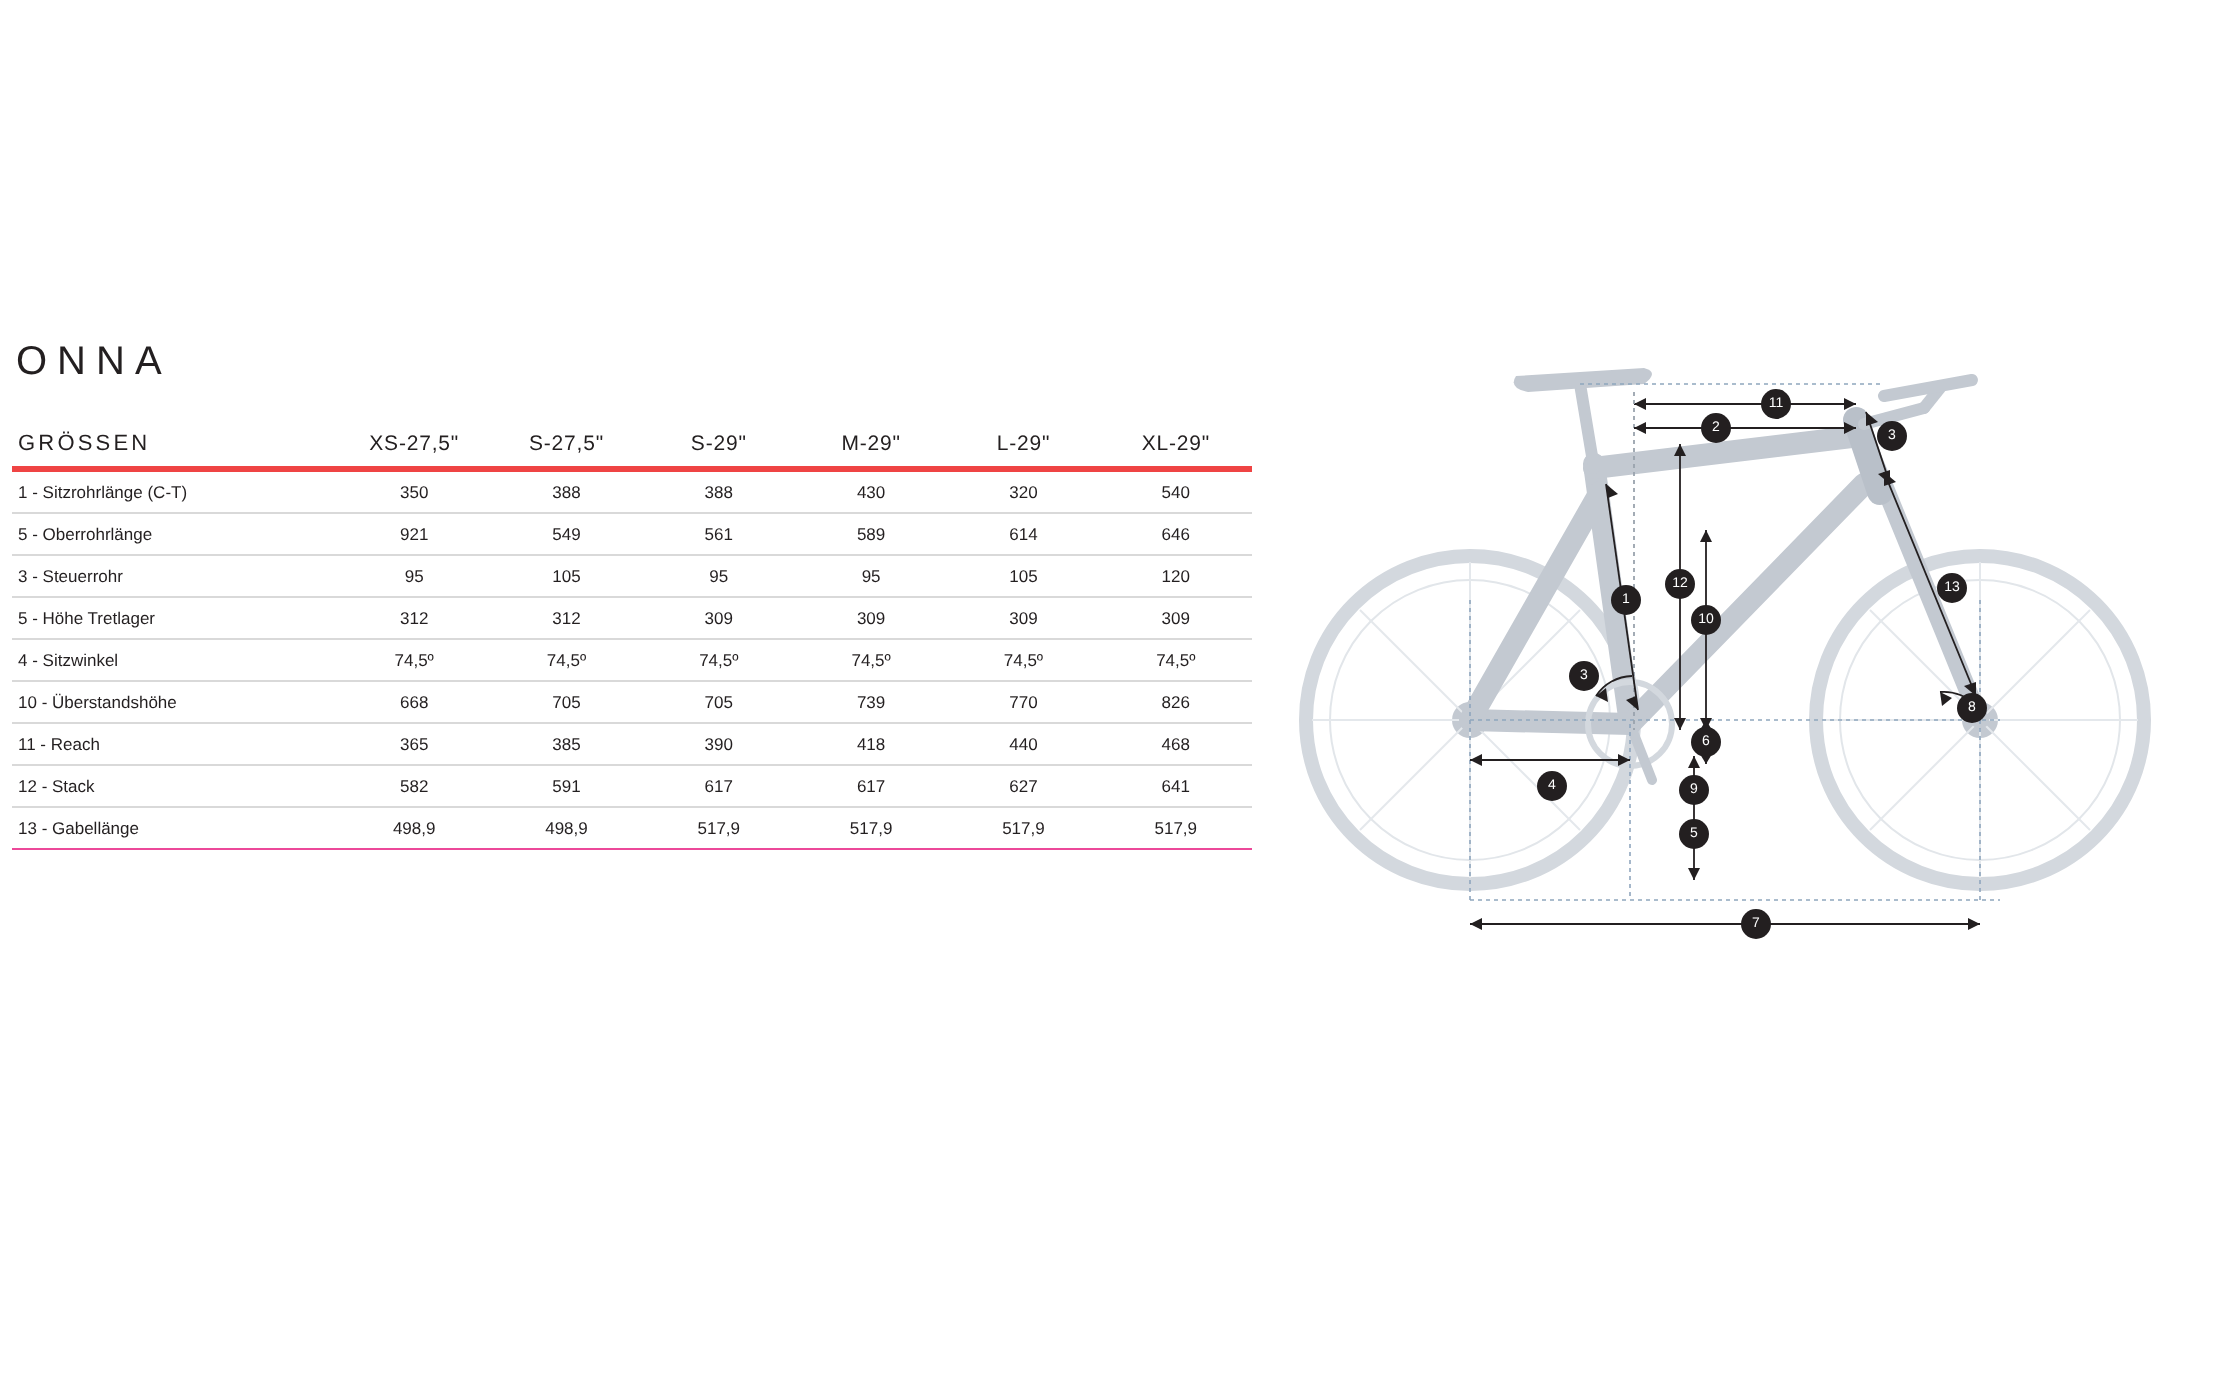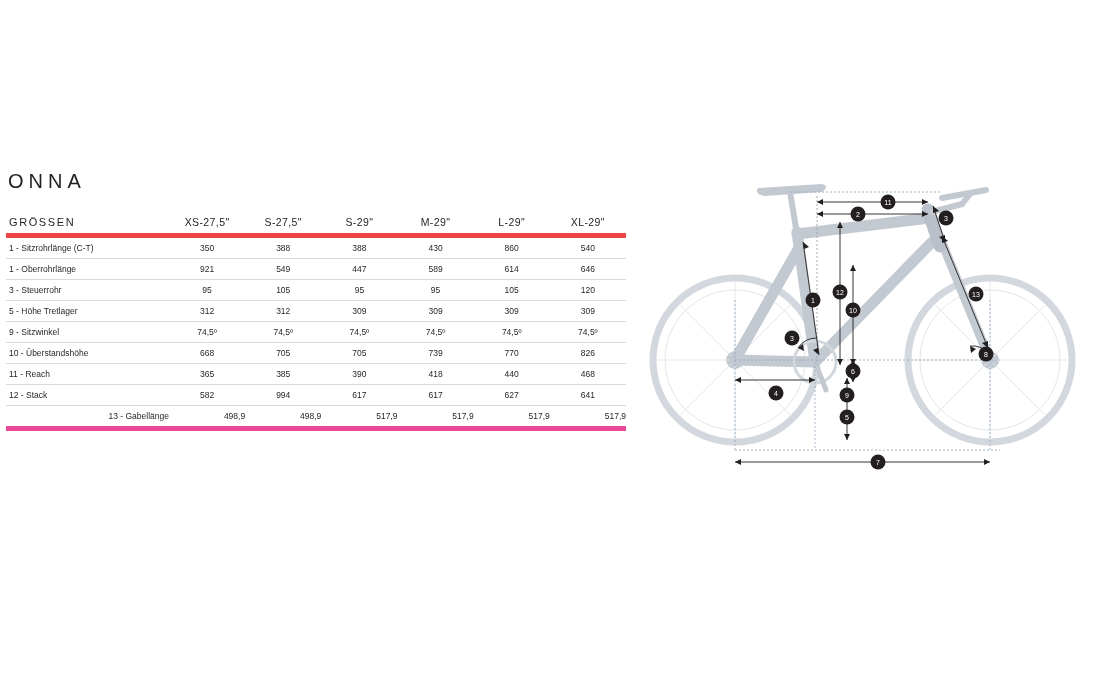--- a/index.html
+++ b/index.html
@@ -45,43 +45,42 @@
   table.geo th, table.geo td {
     font-size: 8.5px;
     font-weight: normal;
     color: #231f20;
     padding: 0;
     height: 20px;
     vertical-align: middle;
     border-bottom: 1px solid #d9d9d9;
   }
   table.geo thead th {
-    border-bottom: 5px solid #ef4444;
+    border-bottom: 3px solid #ef4444;
     height: 22px;
   }
   table.geo th.rowhead, table.geo td.rowhead {
     text-align: left;
     padding-left: 3px;
     width: 160px;
   }
   table.geo thead th.rowhead {
     font-size: 11px;
     letter-spacing: 1.6px;
   }
   table.geo th.sizecol {
     text-align: center;
     font-size: 10.5px;
     letter-spacing: 0.4px;
   }
   table.geo td.val {
     text-align: center;
   }
   table.geo tbody tr:last-child td {
-    border-bottom: 5px solid #ec4899;
-    text-align: right;
+    border-bottom: 1px solid #ec4899;
   }
   
   #diagram {
     position: absolute;
     left: 640px;
     top: 150px;
     width: 470px;
     height: 360px;
   }
   #diagram svg {
@@ -116,28 +115,28 @@
           <th class="sizecol">XL-29"</th>
         </tr>
       </thead>
       <tbody>
         <tr>
           <td class="rowhead">1 - Sitzrohrlänge (C-T)</td>
           <td class="val">350</td>
           <td class="val">388</td>
           <td class="val">388</td>
           <td class="val">430</td>
-          <td class="val">860</td>
+          <td class="val">320</td>
           <td class="val">540</td>
         </tr>
         <tr>
-          <td class="rowhead">1 - Oberrohrlänge</td>
+          <td class="rowhead">5 - Oberrohrlänge</td>
           <td class="val">921</td>
           <td class="val">549</td>
-          <td class="val">447</td>
+          <td class="val">561</td>
           <td class="val">589</td>
           <td class="val">614</td>
           <td class="val">646</td>
         </tr>
         <tr>
           <td class="rowhead">3 - Steuerrohr</td>
           <td class="val">95</td>
           <td class="val">105</td>
           <td class="val">95</td>
           <td class="val">95</td>
@@ -147,21 +146,21 @@
         <tr>
           <td class="rowhead">5 - Höhe Tretlager</td>
           <td class="val">312</td>
           <td class="val">312</td>
           <td class="val">309</td>
           <td class="val">309</td>
           <td class="val">309</td>
           <td class="val">309</td>
         </tr>
         <tr>
-          <td class="rowhead">9 - Sitzwinkel</td>
+          <td class="rowhead">4 - Sitzwinkel</td>
           <td class="val">74,5º</td>
           <td class="val">74,5º</td>
           <td class="val">74,5º</td>
           <td class="val">74,5º</td>
           <td class="val">74,5º</td>
           <td class="val">74,5º</td>
         </tr>
         <tr>
           <td class="rowhead">10 - Überstandshöhe</td>
           <td class="val">668</td>
@@ -176,21 +175,21 @@
           <td class="val">365</td>
           <td class="val">385</td>
           <td class="val">390</td>
           <td class="val">418</td>
           <td class="val">440</td>
           <td class="val">468</td>
         </tr>
         <tr>
           <td class="rowhead">12 - Stack</td>
           <td class="val">582</td>
-          <td class="val">994</td>
+          <td class="val">591</td>
           <td class="val">617</td>
           <td class="val">617</td>
           <td class="val">627</td>
           <td class="val">641</td>
         </tr>
         <tr>
           <td class="rowhead">13 - Gabellänge</td>
           <td class="val">498,9</td>
           <td class="val">498,9</td>
           <td class="val">517,9</td>

